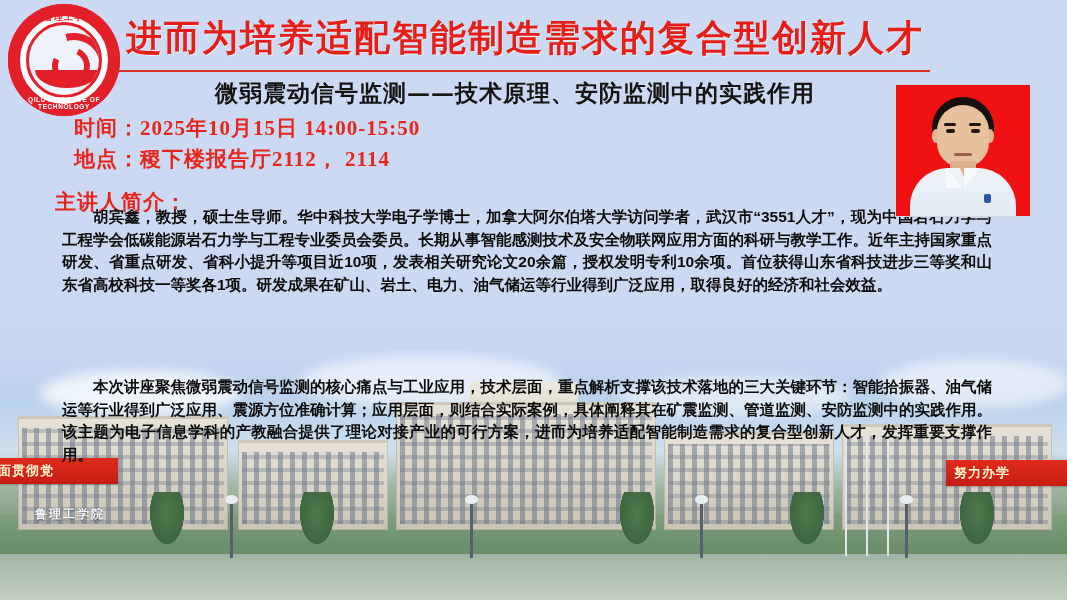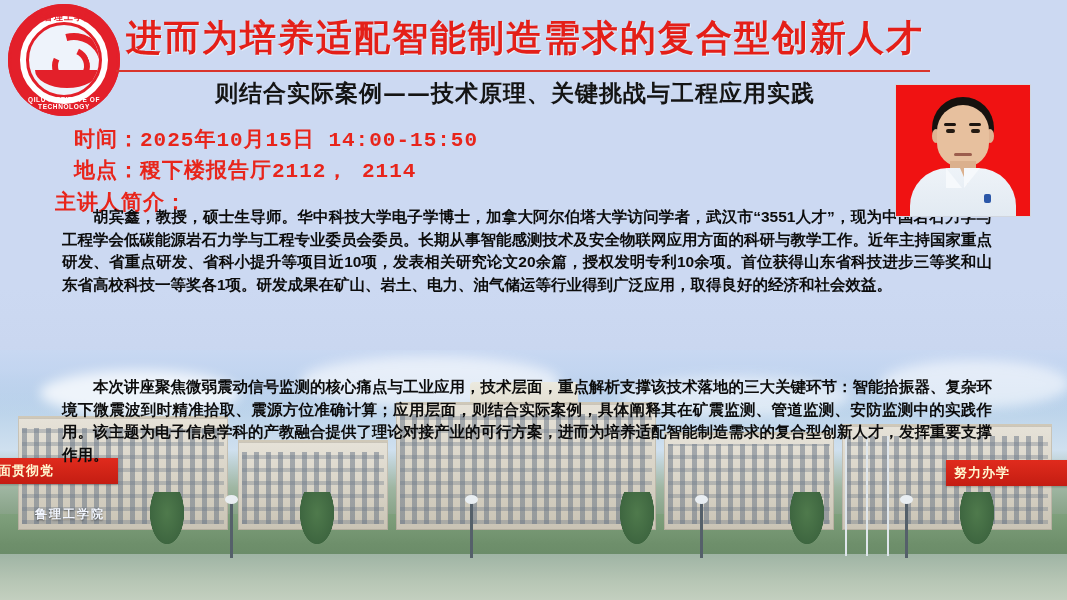--- a/index.html
+++ b/index.html
@@ -251,27 +251,26 @@
     font-size: 23px;
     font-weight: bold;
     color: #141414;
     letter-spacing: 1px;
     white-space: nowrap;
   }
 
   .meta-line {
     position: absolute;
     left: 74px;
-    font-family: Liberation Mono, monospace;
+    font-family: Liberation Serif, serif;
     font-size: 21px;
     font-weight: bold;
     color: #e8251b;
     letter-spacing: 1px;
     white-space: nowrap;
-    margin-top: 11px;
   }
   .meta-time  { top: 114px; }
   .meta-place { top: 145px; }
 
   .section-head {
     position: absolute;
     left: 55px;
     font-family: "DejaVu Serif", "Liberation Serif", serif;
     font-size: 21px;
     font-weight: bold;
@@ -451,29 +450,29 @@
       <div class="logo-swirl"></div>
       <div class="logo-swirl2"></div>
       <div class="logo-wave"></div>
     </div>
     <div class="logo-cn">齐鲁理工学院</div>
     <div class="logo-en">QILU INSTITUTE OF TECHNOLOGY</div>
   </div>
 
   <div class="main-title">进而为培养适配智能制造需求的复合型创新人才</div>
   <div class="title-rule"></div>
-  <div class="sub-title">则结合实际案例——技术原理、关键挑战与工程应用实践</div>
+  <div class="sub-title">微弱震动信号监测——技术原理、安防监测中的实践作用</div>
 
   <div class="meta-line meta-time">时间：2025年10月15日 14:00-15:50</div>
   <div class="meta-line meta-place">地点：稷下楼报告厅2112， 2114</div>
 
   <div class="section-head sh-speaker">主讲人简介：</div>
   <div class="body-block bb-speaker">胡宾鑫，教授，硕士生导师。华中科技大学电子学博士，加拿大阿尔伯塔大学访问学者，武汉市“3551人才”，现为中国岩石力学与工程学会低碳能源岩石力学与工程专业委员会委员。长期从事智能感测技术及安全物联网应用方面的科研与教学工作。近年主持国家重点研发、省重点研发、省科小提升等项目近10项，发表相关研究论文20余篇，授权发明专利10余项。首位获得山东省科技进步三等奖和山东省高校科技一等奖各1项。研发成果在矿山、岩土、电力、油气储运等行业得到广泛应用，取得良好的经济和社会效益。</div>
 
-  <div class="body-block bb-report">本次讲座聚焦微弱震动信号监测的核心痛点与工业应用，技术层面，重点解析支撑该技术落地的三大关键环节：智能拾振器、复杂环境下微震波到时精准拾取、震源方位准确计算；应用层面，则结合实际案例，具体阐释其在矿震监测、管道监测、安防监测中的实践作用。该主题为电子信息学科的产教融合提供了理论对接产业的可行方案，进而为培养适配智能制造需求的复合型创新人才，发挥重要支撑作用。</div>
+  <div class="body-block bb-report">本次讲座聚焦微弱震动信号监测的核心痛点与工业应用，技术层面，重点解析支撑该技术落地的三大关键环节：智能拾振器、油气储运等行业得到广泛应用、震源方位准确计算；应用层面，则结合实际案例，具体阐释其在矿震监测、管道监测、安防监测中的实践作用。该主题为电子信息学科的产教融合提供了理论对接产业的可行方案，进而为培养适配智能制造需求的复合型创新人才，发挥重要支撑作用。</div>
 
   <div class="speaker-photo">
     <div class="sp-hair"></div>
     <div class="sp-ear-l"></div>
     <div class="sp-ear-r"></div>
     <div class="sp-face"></div>
     <div class="sp-brow-l"></div>
     <div class="sp-brow-r"></div>
     <div class="sp-eye-l"></div>
     <div class="sp-eye-r"></div>

